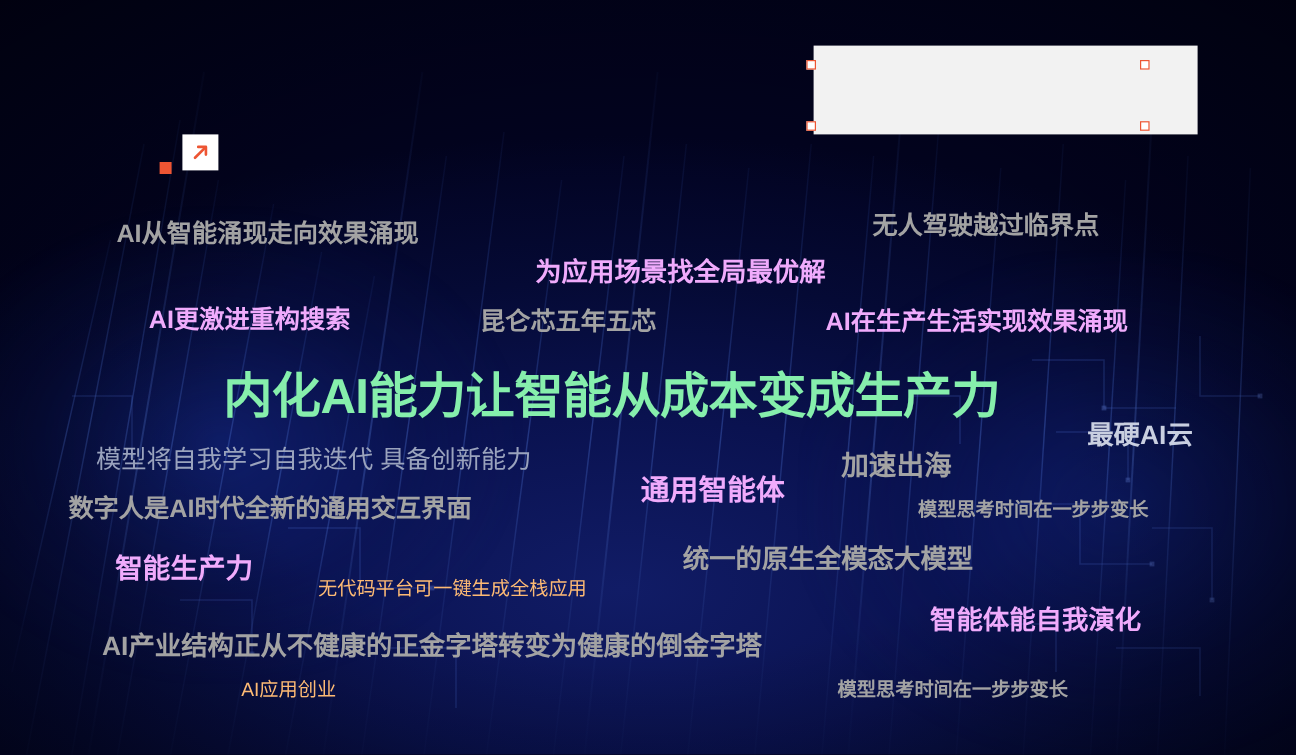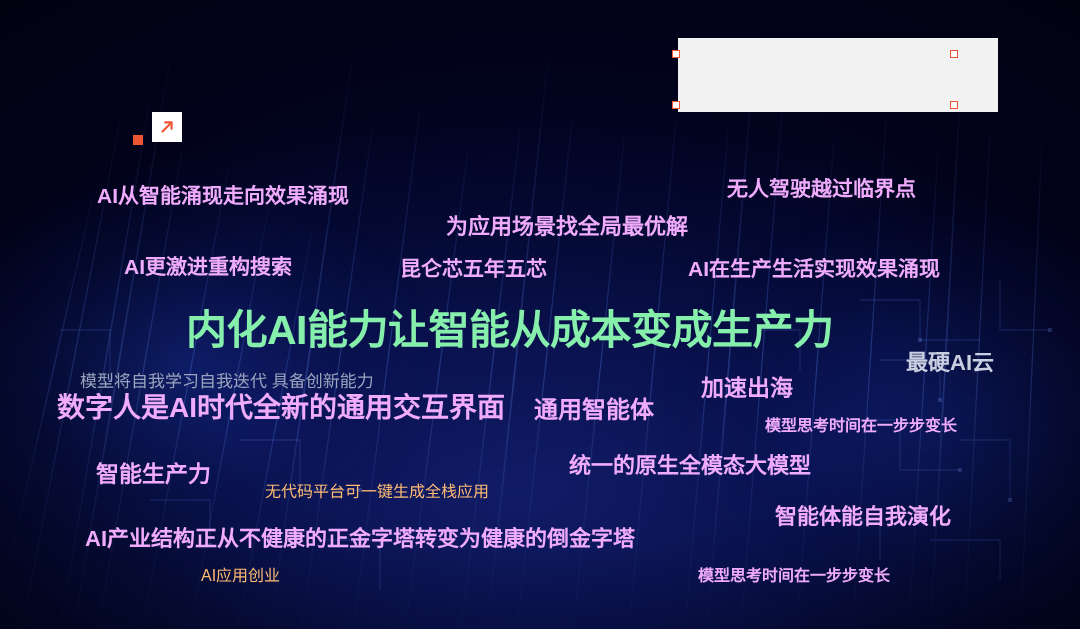--- a/index.html
+++ b/index.html
@@ -139,21 +139,21 @@
     height: 10px;
     background: #ed5533;
   }
 
   
   .kw {
     position: absolute;
     white-space: nowrap;
     line-height: 1;
   }
-  .kw-orange  { color: #f0abfc; font-weight: 700; }
+  .kw-orange  { color: #a3a3a3; font-weight: 700; }
   .kw-white   { color: #f0abfc; font-weight: 700; }
   .kw-dim     { color: #9aa3bd; font-weight: 400; }
   .kw-dimmer  { color: #fdba74; font-weight: 400; }
   .kw-silver  { color: #c9cfe0; font-weight: 700; }
 
   .kw-hero {
     color: #86efac;
     font-weight: 700;
     font-size: 41px;
     letter-spacing: -0.5px;
@@ -261,24 +261,24 @@
 
   <div id="keyword-layer">
       <div class="kw kw-orange" style="left: 97px; top: 185px; font-size: 21px;">AI从智能涌现走向效果涌现</div>
       <div class="kw kw-orange" style="left: 727px; top: 178px; font-size: 21px;">无人驾驶越过临界点</div>
       <div class="kw kw-white" style="left: 446px; top: 216px; font-size: 22px;">为应用场景找全局最优解</div>
       <div class="kw kw-white" style="left: 124px; top: 256px; font-size: 21px;">AI更激进重构搜索</div>
       <div class="kw kw-orange" style="left: 400px; top: 258px; font-size: 21px;">昆仑芯五年五芯</div>
       <div class="kw kw-white" style="left: 688px; top: 258px; font-size: 21px;">AI在生产生活实现效果涌现</div>
       <div class="kw kw-hero" style="left: 186px; top: 310px; font-size: 41px;">内化AI能力让智能从成本变成生产力</div>
       <div class="kw kw-silver" style="left: 906px; top: 352px; font-size: 22px;">最硬AI云</div>
-      <div class="kw kw-dim" style="left: 80px; top: 373px; font-size: 17px; text-align: right;">模型将自我学习自我迭代 具备创新能力</div>
+      <div class="kw kw-dim" style="left: 80px; top: 373px; font-size: 21px; text-align: right;">模型将自我学习自我迭代 具备创新能力</div>
       <div class="kw kw-orange" style="left: 701px; top: 377px; font-size: 23px;">加速出海</div>
       <div class="kw kw-white" style="left: 534px; top: 398px; font-size: 24px;">通用智能体</div>
-      <div class="kw kw-orange" style="left: 57px; top: 394px; font-size: 28px;">数字人是AI时代全新的通用交互界面</div>
+      <div class="kw kw-orange" style="left: 57px; top: 414px; font-size: 21px;">数字人是AI时代全新的通用交互界面</div>
       <div class="kw kw-orange" style="left: 765px; top: 418px; font-size: 16px;">模型思考时间在一步步变长</div>
       <div class="kw kw-white" style="left: 96px; top: 463px; font-size: 23px;">智能生产力</div>
       <div class="kw kw-orange" style="left: 569px; top: 455px; font-size: 22px;">统一的原生全模态大模型</div>
       <div class="kw kw-dimmer" style="left: 265px; top: 484px; font-size: 16px;">无代码平台可一键生成全栈应用</div>
       <div class="kw kw-white" style="left: 775px; top: 506px; font-size: 22px;">智能体能自我演化</div>
       <div class="kw kw-orange" style="left: 85px; top: 528px; font-size: 22px;">AI产业结构正从不健康的正金字塔转变为健康的倒金字塔</div>
       <div class="kw kw-dimmer" style="left: 201px; top: 568px; font-size: 16px;">AI应用创业</div>
       <div class="kw kw-orange" style="left: 698px; top: 568px; font-size: 16px;">模型思考时间在一步步变长</div>
     </div>
 

